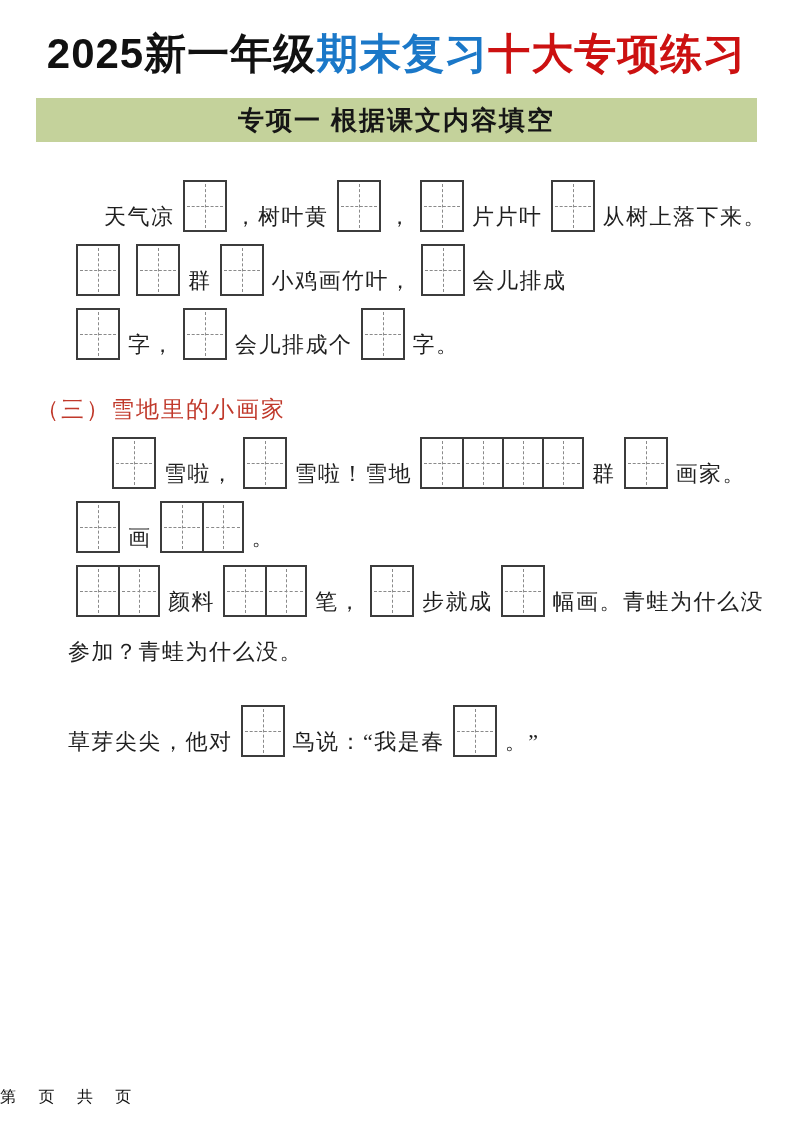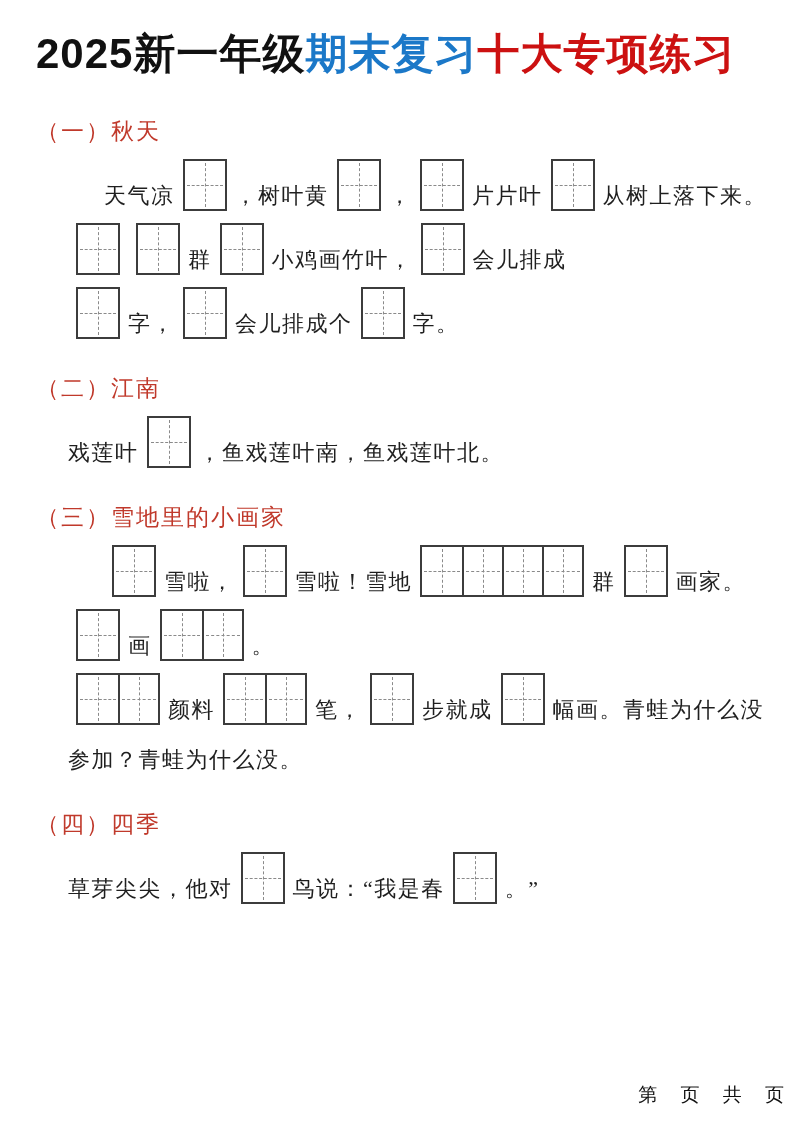--- a/index.html
+++ b/index.html
@@ -16,20 +16,21 @@
   body{
     width:793px;height:1122px;overflow:hidden;
     font-family:"Liberation Serif","DejaVu Serif",serif;
     color:var(--ink);
     position:relative;
   }
   .page{padding:20px 36px 0 36px;}
 
   
   .title{
+    text-align:center;
     font-family:"Liberation Sans","DejaVu Sans",sans-serif;
     font-weight:bold;
     font-size:42px;
     letter-spacing:1px;
     white-space:nowrap;
     margin-top:6px;
   }
   .title .t-black{color:#111;}
   .title .t-blue{color:var(--title-blue);}
   .title .t-red{color:var(--title-red);}
@@ -89,56 +90,53 @@
   }
   .tzg .cell::after{
     content:"";position:absolute;top:2px;bottom:2px;left:50%;
     border-left:1px dashed var(--dash);
   }
 
   
   .footer{
     position:absolute;
     bottom:14px;left:0;right:0;
-    text-align:right;
+    text-align:left;
     font-family:"Liberation Sans","DejaVu Sans",sans-serif;
-    font-size:19px;
+    font-size:16px;
     letter-spacing:9px;
     color:#111;
   }
 </style>
 </head>
 <body>
 
 <div class="page">
 
   <h1 class="title">
     <span class="t-black">2025新一年级</span><span class="t-blue">期末复习</span><span class="t-red">十大专项练习</span>
   </h1>
 
+  <div class="banner">专项一 根据课文内容填空</div>
 
   <div id="sections">
       <section>
-        <h2 class="sec-heading">（一）秋天</h2>
         <div class="line indent"><span class="seg-text">天气凉</span><span class="tzg"><span class="cell"></span></span><span class="seg-text">，树叶黄</span><span class="tzg"><span class="cell"></span></span><span class="seg-text">，</span><span class="tzg"><span class="cell"></span></span><span class="seg-text">片片叶</span><span class="tzg"><span class="cell"></span></span><span class="seg-text">从树上落下来。</span></div>
         <div class="line"><span class="tzg"><span class="cell"></span></span><span class="tzg"><span class="cell"></span></span><span class="seg-text">群</span><span class="tzg"><span class="cell"></span></span><span class="seg-text">小鸡画竹叶，</span><span class="tzg"><span class="cell"></span></span><span class="seg-text">会儿排成</span></div>
         <div class="line"><span class="tzg"><span class="cell"></span></span><span class="seg-text">字，</span><span class="tzg"><span class="cell"></span></span><span class="seg-text">会儿排成个</span><span class="tzg"><span class="cell"></span></span><span class="seg-text">字。</span></div>
       </section>
       <section>
-        <h2 class="sec-heading">（二）江南</h2>
-        <div class="line"><span class="seg-text">戏莲叶</span><span class="tzg"><span class="cell"></span></span><span class="seg-text">，鱼戏莲叶南，鱼戏莲叶北。</span></div>
       </section>
       <section>
         <h2 class="sec-heading">（三）雪地里的小画家</h2>
         <div class="line indent"><span class="tzg"><span class="cell"></span></span><span class="seg-text">雪啦，</span><span class="tzg"><span class="cell"></span></span><span class="seg-text">雪啦！雪地</span><span class="tzg"><span class="cell"></span><span class="cell"></span><span class="cell"></span><span class="cell"></span></span><span class="seg-text">群</span><span class="tzg"><span class="cell"></span></span><span class="seg-text">画家。</span></div>
         <div class="line"><span class="tzg"><span class="cell"></span></span><span class="seg-text">画</span><span class="tzg"><span class="cell"></span><span class="cell"></span></span><span class="seg-text">。</span></div>
         <div class="line"><span class="tzg"><span class="cell"></span><span class="cell"></span></span><span class="seg-text">颜料</span><span class="tzg"><span class="cell"></span><span class="cell"></span></span><span class="seg-text">笔，</span><span class="tzg"><span class="cell"></span></span><span class="seg-text">步就成</span><span class="tzg"><span class="cell"></span></span><span class="seg-text">幅画。青蛙为什么没</span></div>
         <div class="line textonly"><span class="seg-text">参加？青蛙为什么没。</span></div>
       </section>
       <section>
-        <h2 class="sec-heading">（四）四季</h2>
         <div class="line"><span class="seg-text">草芽尖尖，他对</span><span class="tzg"><span class="cell"></span></span><span class="seg-text">鸟说：“我是春</span><span class="tzg"><span class="cell"></span></span><span class="seg-text">。”</span></div>
       </section>
     </div>
 
 </div>
 
 <div class="footer">第 页 共  页</div>
 
 </body></html>

